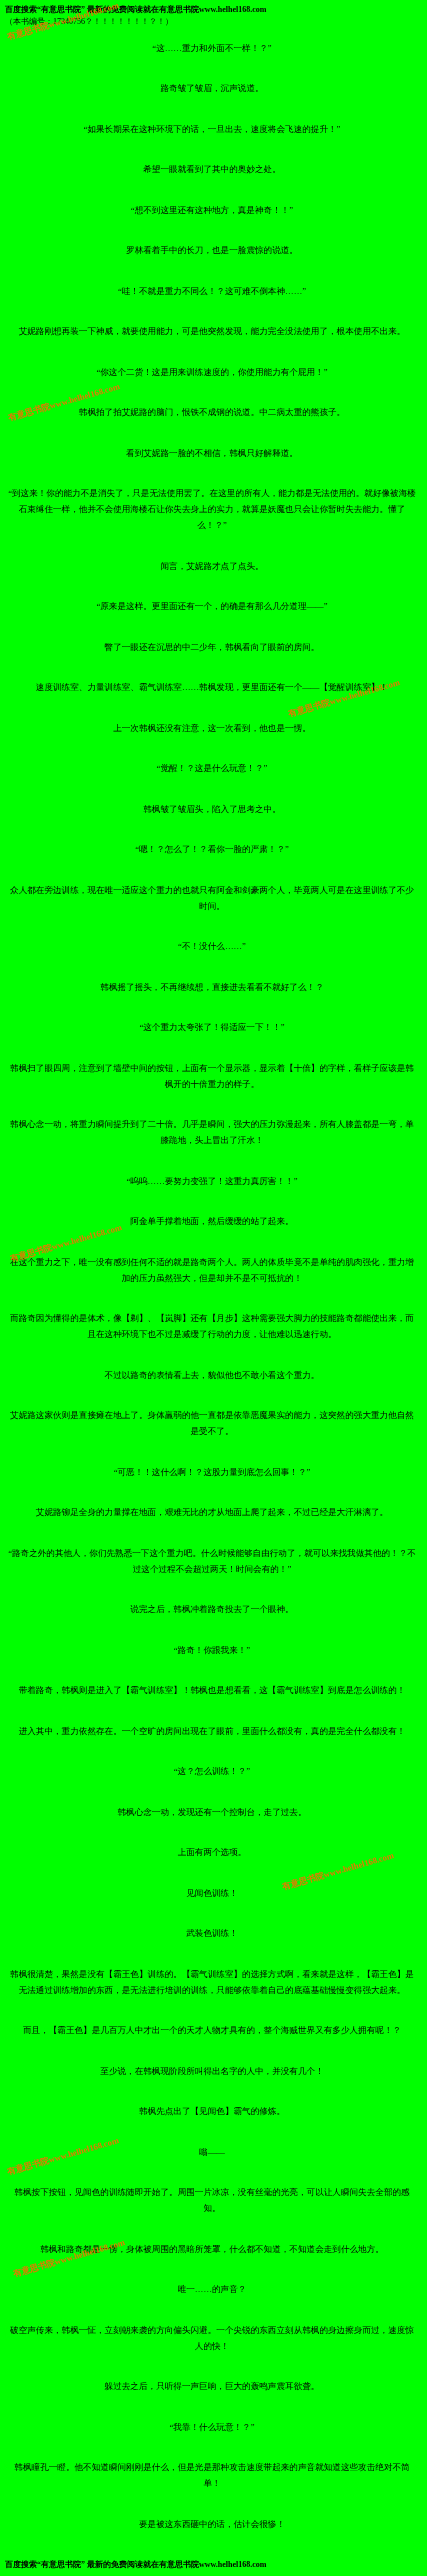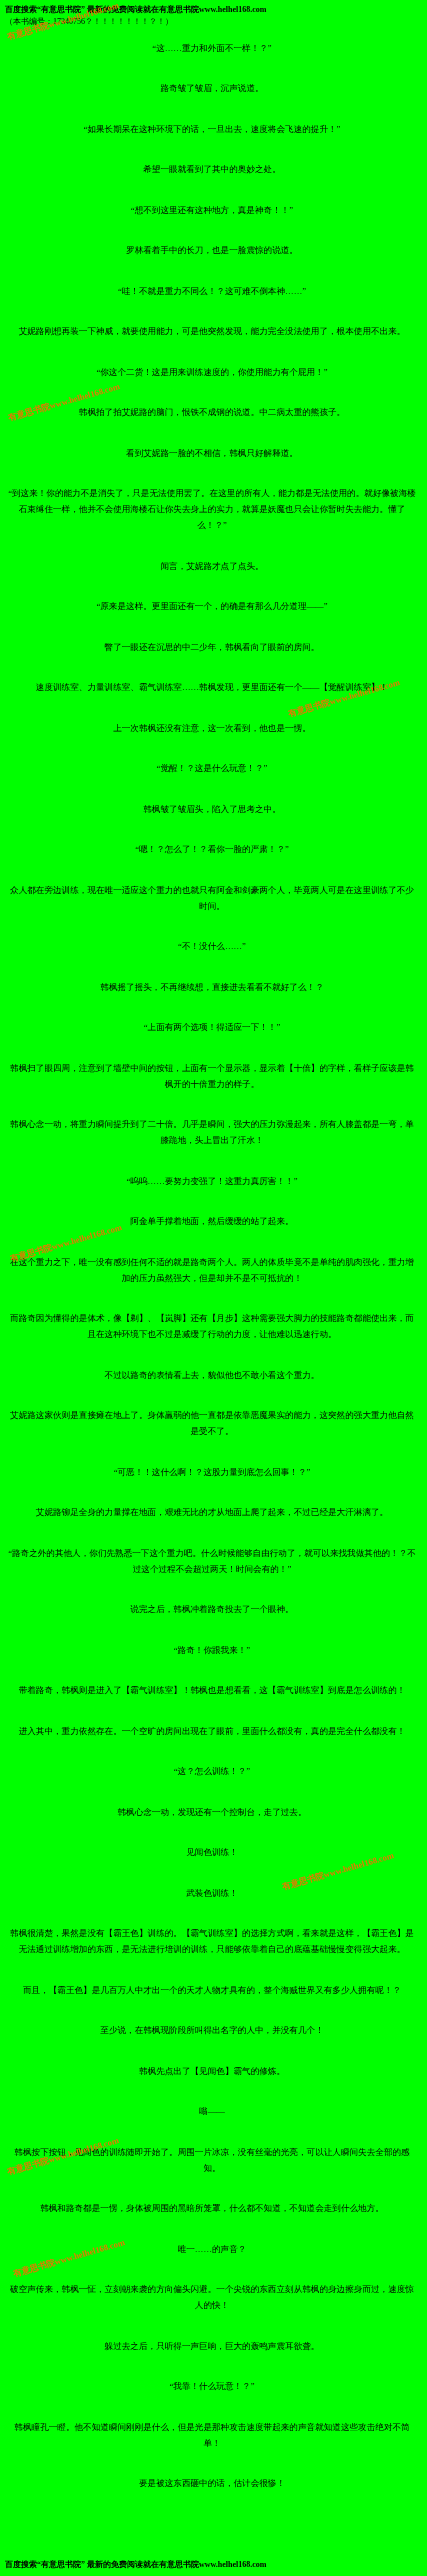--- a/index.html
+++ b/index.html
@@ -80,38 +80,39 @@
     <p>“原来是这样。更里面还有一个，的确是有那么几分道理——”</p>
     <p>瞥了一眼还在沉思的中二少年，韩枫看向了眼前的房间。</p>
     <p>速度训练室、力量训练室、霸气训练室……韩枫发现，更里面还有一个——【觉醒训练室】！</p>
     <p>上一次韩枫还没有注意，这一次看到，他也是一愣。</p>
     <p>“觉醒！？这是什么玩意！？”</p>
     <p>韩枫皱了皱眉头，陷入了思考之中。</p>
     <p>“嗯！？怎么了！？看你一脸的严肃！？”</p>
     <p>众人都在旁边训练，现在唯一适应这个重力的也就只有阿金和剑豪两个人，毕竟两人可是在这里训练了不少时间。</p>
     <p>“不！没什么……”</p>
     <p>韩枫摇了摇头，不再继续想，直接进去看看不就好了么！？</p>
-    <p>“上面有两个选项！得适应一下！！”</p>
+    <p>“这个重力太夸张了！得适应一下！！”</p>
     <p>韩枫扫了眼四周，注意到了墙壁中间的按钮，上面有一个显示器，显示着【十倍】的字样，看样子应该是韩枫开的十倍重力的样子。</p>
     <p>韩枫心念一动，将重力瞬间提升到了二十倍。几乎是瞬间，强大的压力弥漫起来，所有人膝盖都是一弯，单膝跪地，头上冒出了汗水！</p>
     <p>“呜呜……要努力变强了！这重力真厉害！！”</p>
     <p>阿金单手撑着地面，然后缓缓的站了起来。</p>
     <p>在这个重力之下，唯一没有感到任何不适的就是路奇两个人。两人的体质毕竟不是单纯的肌肉强化，重力增加的压力虽然强大，但是却并不是不可抵抗的！</p>
     <p>而路奇因为懂得的是体术，像【剃】、【岚脚】还有【月步】这种需要强大脚力的技能路奇都能使出来，而且在这种环境下也不过是减缓了行动的力度，让他难以迅速行动。</p>
     <p>不过以路奇的表情看上去，貌似他也不敢小看这个重力。</p>
     <p>艾妮路这家伙则是直接瘫在地上了。身体羸弱的他一直都是依靠恶魔果实的能力，这突然的强大重力他自然是受不了。</p>
     <p>“可恶！！这什么啊！？这股力量到底怎么回事！？”</p>
     <p>艾妮路铆足全身的力量撑在地面，艰难无比的才从地面上爬了起来，不过已经是大汗淋漓了。</p>
     <p>“路奇之外的其他人，你们先熟悉一下这个重力吧。什么时候能够自由行动了，就可以来找我做其他的！？不过这个过程不会超过两天！时间会有的！”</p>
     <p>说完之后，韩枫冲着路奇投去了一个眼神。</p>
     <p>“路奇！你跟我来！”</p>
     <p>带着路奇，韩枫则是进入了【霸气训练室】！韩枫也是想看看，这【霸气训练室】到底是怎么训练的！</p>
     <p>进入其中，重力依然存在。一个空旷的房间出现在了眼前，里面什么都没有，真的是完全什么都没有！</p>
     <p>“这？怎么训练！？”</p>
     <p>韩枫心念一动，发现还有一个控制台，走了过去。</p>
+    <p>上面有两个选项。</p>
     <p>见闻色训练！</p>
     <p>武装色训练！</p>
     <p>韩枫很清楚，果然是没有【霸王色】训练的。【霸气训练室】的选择方式啊，看来就是这样，【霸王色】是无法通过训练增加的东西，是无法进行培训的训练，只能够依靠着自己的底蕴基础慢慢变得强大起来。</p>
     <p>而且，【霸王色】是几百万人中才出一个的天才人物才具有的，整个海贼世界又有多少人拥有呢！？</p>
     <p>至少说，在韩枫现阶段所叫得出名字的人中，并没有几个！</p>
     <p>韩枫先点出了【见闻色】霸气的修炼。</p>
     <p>嗡——</p>
     <p>韩枫按下按钮，见闻色的训练随即开始了。周围一片冰凉，没有丝毫的光亮，可以让人瞬间失去全部的感知。</p>
     <p>韩枫和路奇都是一愣，身体被周围的黑暗所笼罩，什么都不知道，不知道会走到什么地方。</p>
     <p>唯一……的声音？</p>

